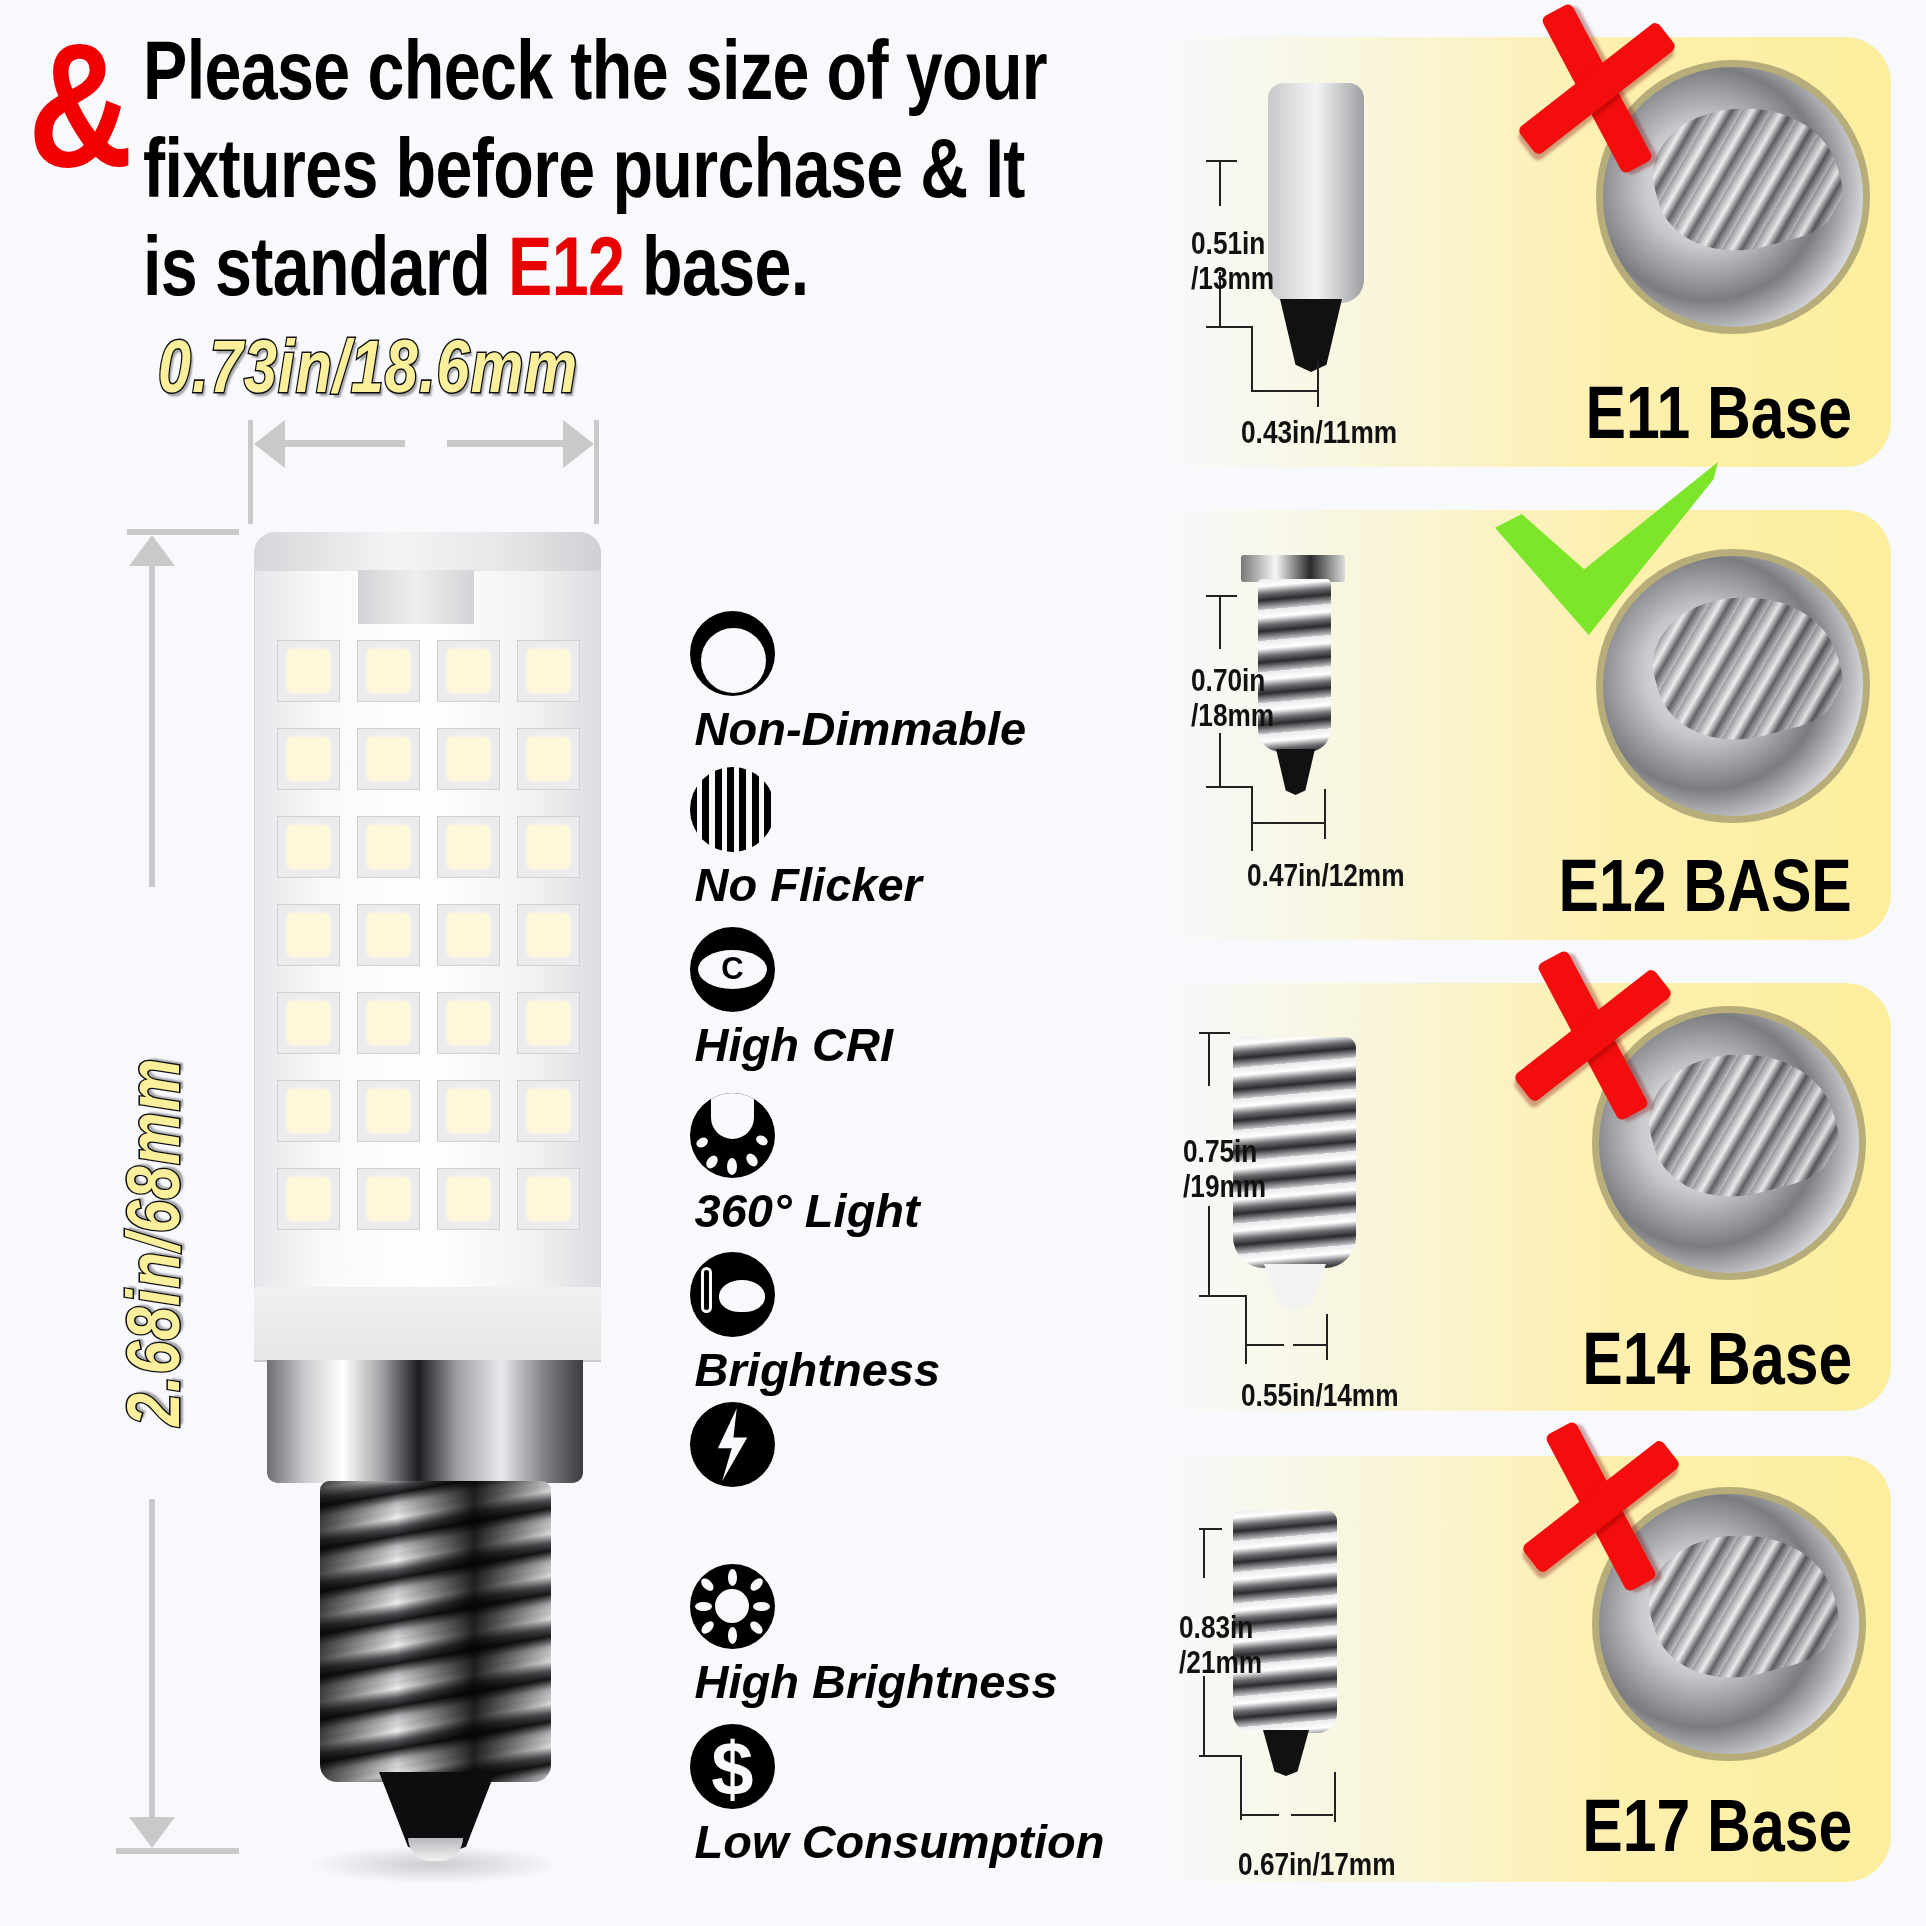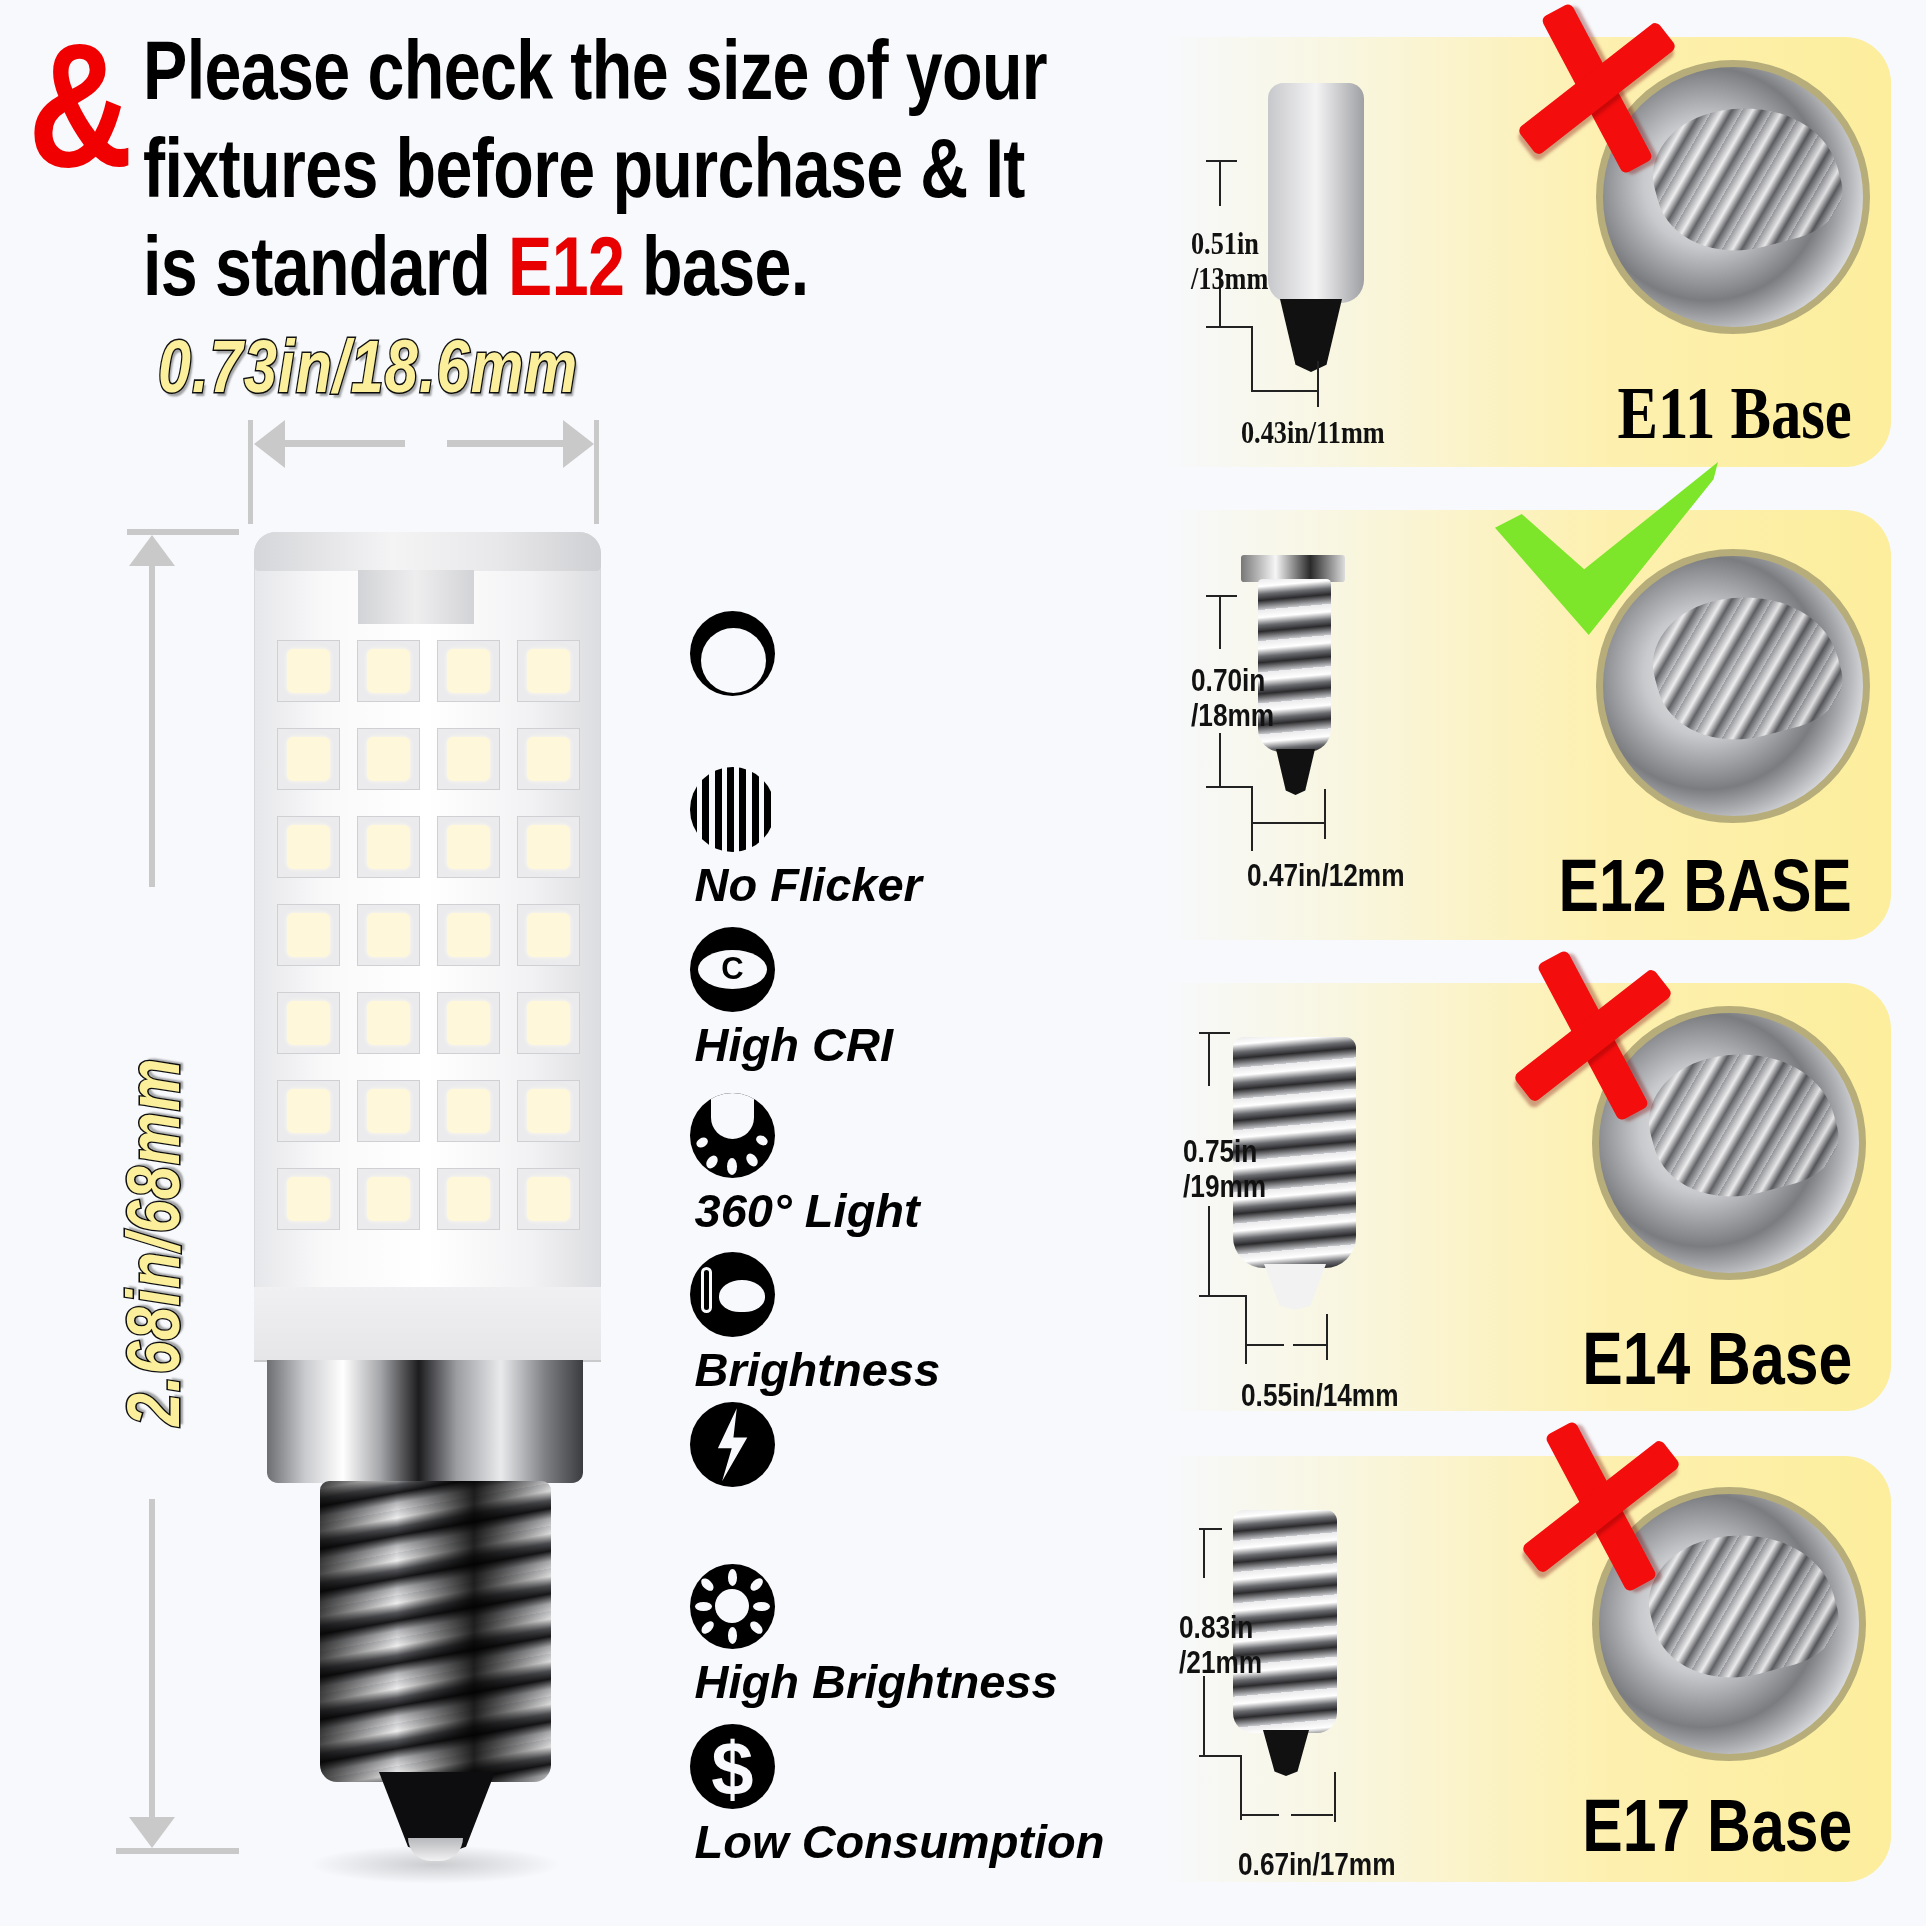--- a/index.html
+++ b/index.html
@@ -143,20 +143,21 @@
 <div class="abs bulb-collar-top"></div>
 <div class="abs collar"></div>
 <div class="abs screw"></div>
 <div class="abs tip"></div>
 <div class="abs tip-shine"></div>
 
 <div class="feature" style="top:611px;">
   <div class="icon" style="background:#000;">
     <div class="abs" style="left:10.8px;top:17px;width:65px;height:65px;border-radius:50%;background:#f7f9fc;"></div>
   </div>
+  <div class="label">Non-Dimmable</div>
 </div>
 
 <div class="feature" style="top:767px;">
   <div class="icon" style="background:repeating-linear-gradient(90deg,#000 0 7px,#f7f9fc 7px 12.3px);"></div>
   <div class="label">No Flicker</div>
 </div>
 
 <div class="feature" style="top:927px;">
   <div class="icon">
     <div class="abs" style="left:7.7px;top:23px;width:69px;height:39px;border-radius:50%;background:#f7f9fc;"></div>
@@ -206,21 +207,21 @@
   <div class="label">High Brightness</div>
 </div>
 
 <div class="feature" style="top:1724px;">
   <div class="icon">
     <div class="abs" style="left:0;top:1.5px;width:85px;height:85px;font-weight:bold;font-size:76px;line-height:85px;text-align:center;color:#f7f9fc;">$</div>
   </div>
   <div class="label">Low Consumption</div>
 </div>
 
-<div class="card" style="top:37px;height:430px;font-family:Liberation Serif, serif;">
+<div class="card" style="top:37px;height:430px;">
   <div class="mini" style="left:104px;top:46px;width:96px;height:220px;border-radius:15.4px 15.4px 23px 23px;background:linear-gradient(90deg,#c7c8cb,#f4f4f5,#9fa0a4),#ddd;"></div>
   <div class="mini-tip" style="left:116px;top:262px;width:62px;height:73px;"></div>
   <div class="line" style="left:42px;top:123px;width:31px;height:1.5px;"></div>
   <div class="line" style="left:55px;top:123px;width:1.5px;height:46px;"></div>
   <div class="line" style="left:55px;top:235px;width:1.5px;height:55px;"></div>
   <div class="line" style="left:42px;top:289px;width:46px;height:1.5px;"></div>
   <div class="line" style="left:87px;top:289px;width:1.5px;height:65px;"></div>
   <div class="line" style="left:87px;top:353px;width:68px;height:1.5px;"></div>
   <div class="line" style="left:153px;top:324px;width:1.5px;height:46px;"></div>
   <div class="mea" style="left:27px;top:189px;"><span>0.51in</span><br><span>/13mm</span></div>

